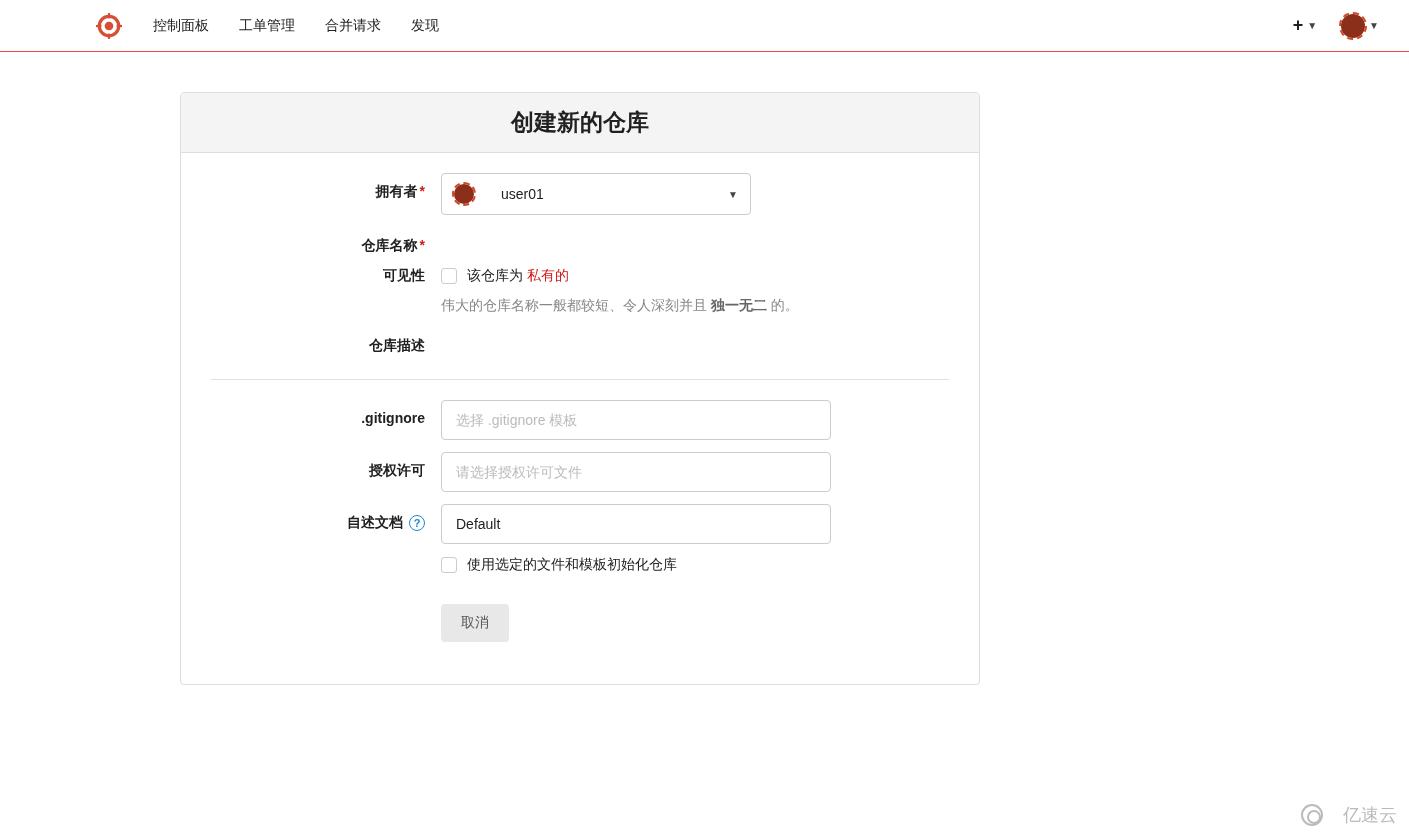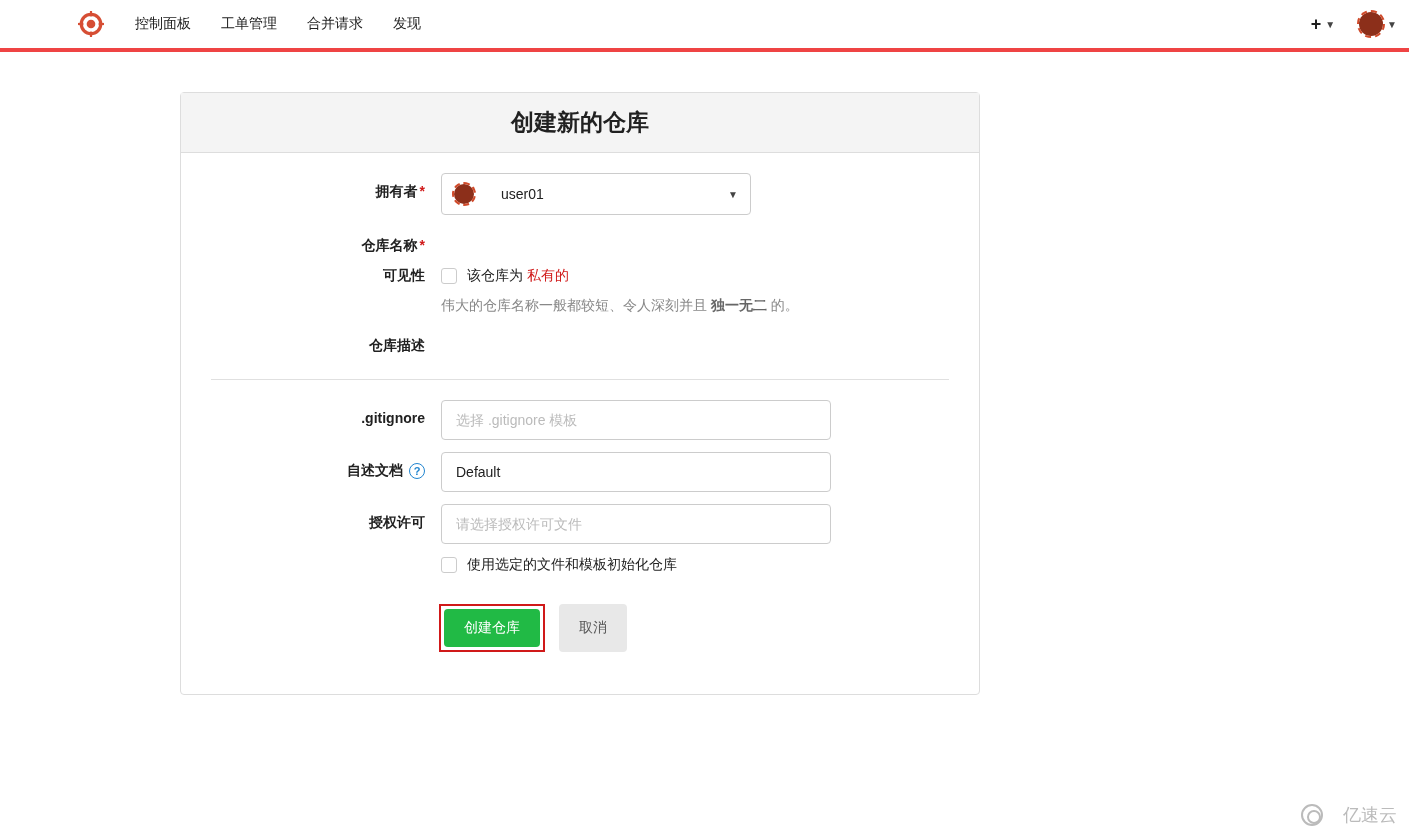--- a/index.html
+++ b/index.html
@@ -4,24 +4,24 @@
   <style>
     * { box-sizing: border-box; margin: 0; padding: 0; }
     body {
       font-family: -apple-system, BlinkMacSystemFont, "Segoe UI", "Microsoft YaHei", "PingFang SC", sans-serif;
       font-size: 14px;
       color: #212121;
       background: #fff;
     }
     .navbar {
       height: 52px;
-      border-bottom: 4px solid #ef4444;
-      display: flex;
-      align-items: center;
-      padding: 0 2px;
+      border-bottom: 1px solid #ef4444;
+      display: flex;
+      align-items: center;
+      padding: 0 20px;
     }
     .navbar-left {
       display: flex;
       align-items: center;
       gap: 30px;
       margin-left: 75px;
     }
     .logo {
       width: 28px;
       height: 28px;
@@ -325,50 +325,47 @@
       <div class="divider"></div>
 
       <div class="form-row">
         <div class="form-label">.gitignore</div>
         <div class="form-field">
           <input class="text-input" placeholder="选择 .gitignore 模板" style="">
         </div>
       </div>
 
       <div class="form-row">
+        <div class="form-label">授权许可</div>
+        <div class="form-field">
+          <input class="text-input" placeholder="请选择授权许可文件" style="">
+        </div>
+      </div>
+
+      <div class="form-row">
         <div class="form-label">
           <span>自述文档</span>
           <span class="help-icon">?</span>
         </div>
         <div class="form-field">
           <input class="text-input" value="Default" style="">
-        </div>
-      </div>
-
-      <div class="form-row">
-        <div class="form-label">授权许可</div>
-        <div class="form-field">
-          <input class="text-input" placeholder="请选择授权许可文件" style="">
         </div>
       </div>
 
       <div class="form-row">
         <div class="form-label"></div>
         <div class="form-field checkbox-row">
           <div class="checkbox"></div>
           <span>使用选定的文件和模板初始化仓库</span>
         </div>
       </div>
 
       <div class="form-row">
         <div class="form-label"></div>
         <div class="form-field btn-row">
-          <span class="highlight-wrapper">
-            <button class="btn btn-primary">创建仓库</button>
-          </span>
           <button class="btn btn-secondary">取消</button>
         </div>
       </div>
 
     </div>
   </div>
 </div>
 
 <div class="watermark">
   <span class="watermark-icon"></span>

